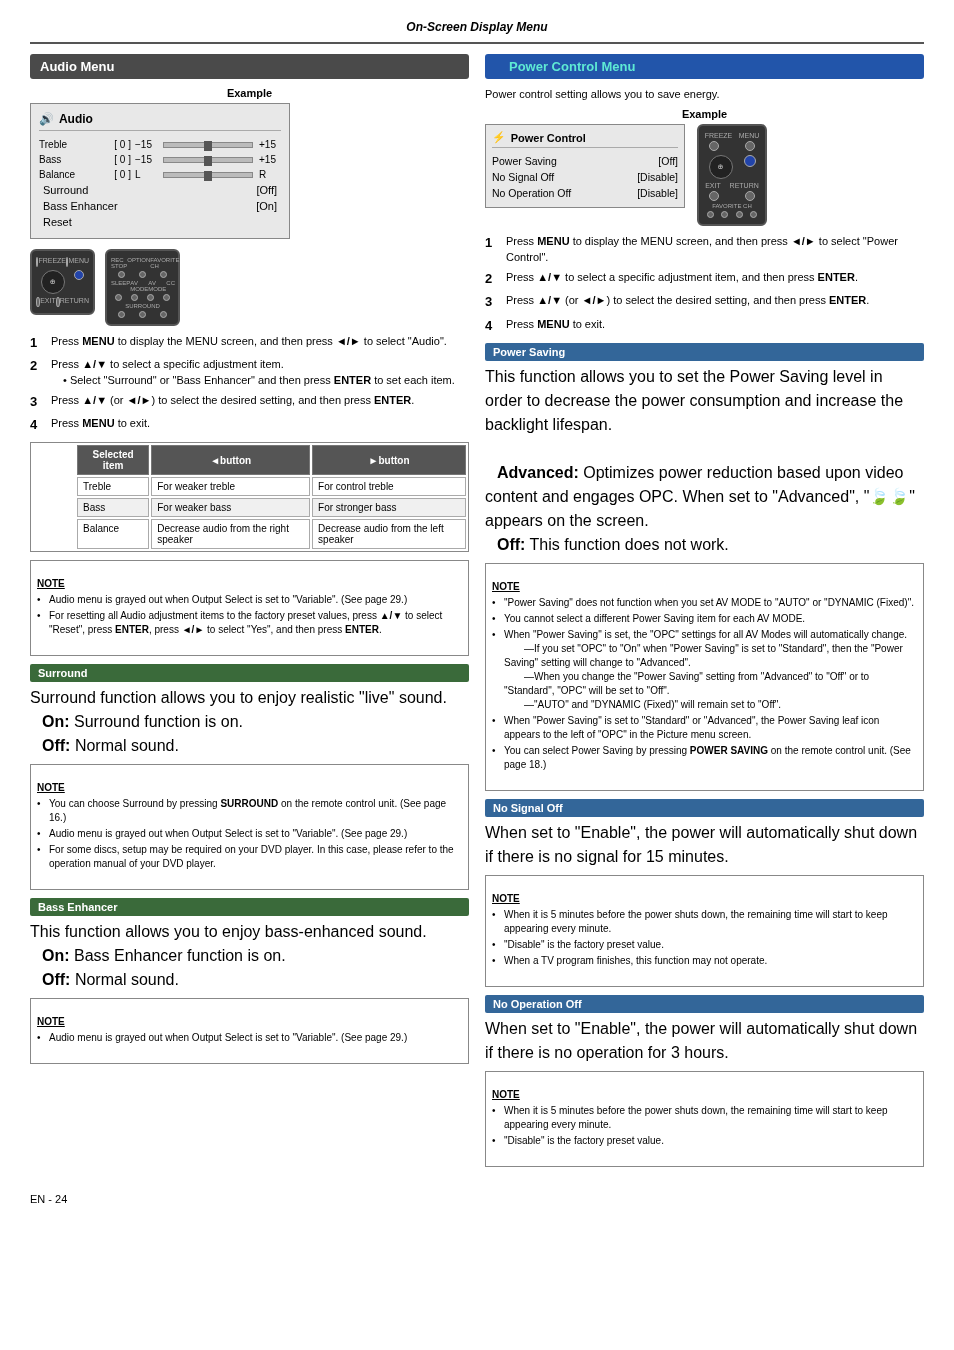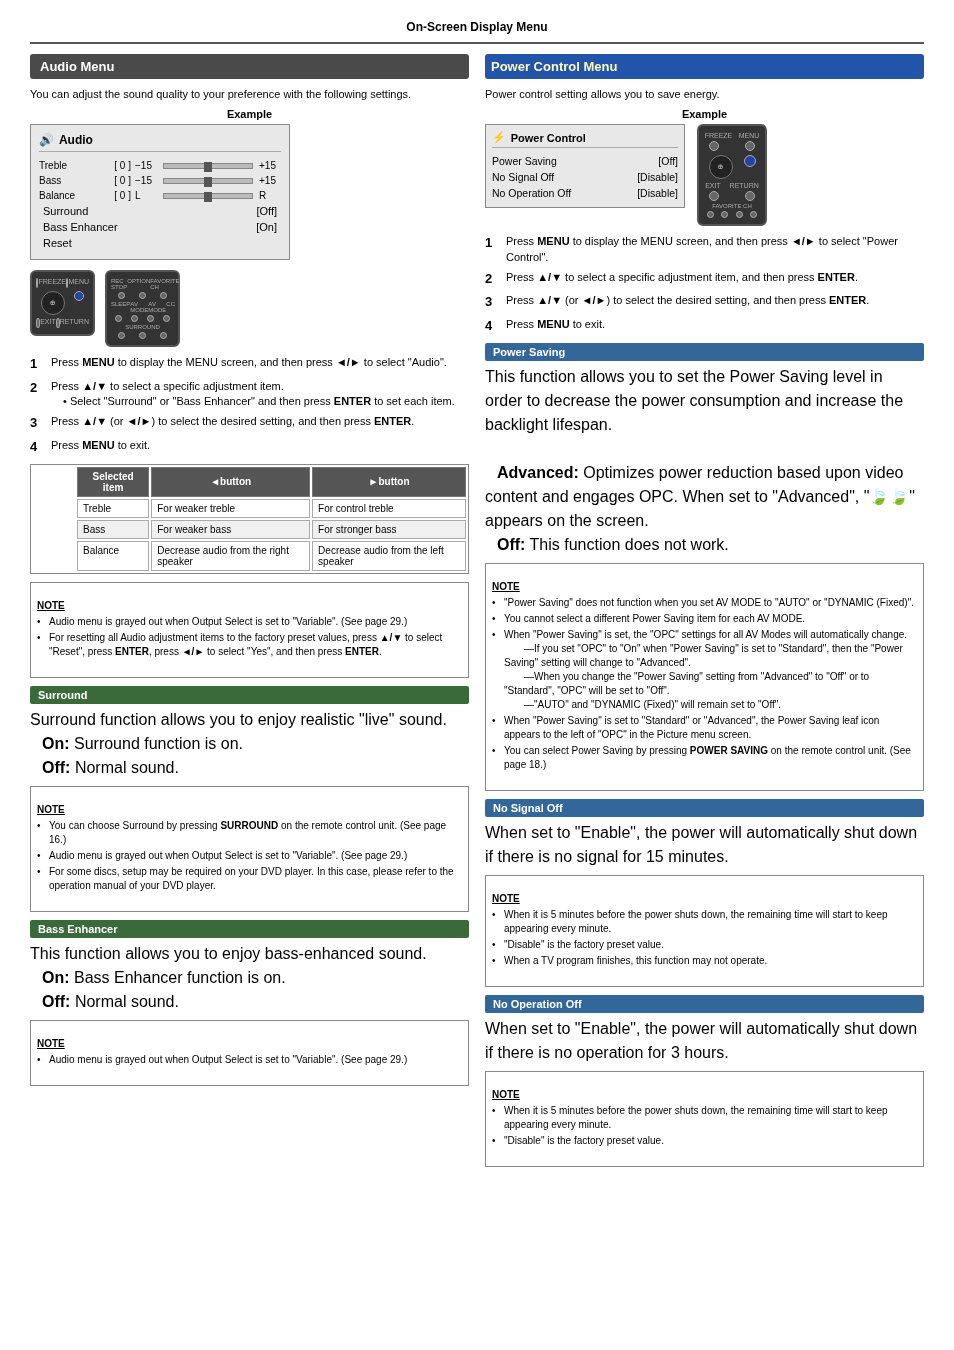--- a/index.html
+++ b/index.html
@@ -29,24 +29,24 @@
       background: #4a4a4a;
       color: #fff;
       font-size: 13px;
       font-weight: bold;
       padding: 5px 10px;
       margin-bottom: 8px;
       border-radius: 3px;
     }
     .section-header-blue {
       background: #2255aa;
-      color: #fef9c3;
+      color: #5eead4;
       font-size: 13px;
       font-weight: bold;
-      padding: 5px 6px;
+      padding: 5px 24px;
       margin-bottom: 8px;
       border-radius: 3px;
     }
     .intro-text {
       font-size: 11px;
       margin-bottom: 6px;
       line-height: 1.4;
     }
     .example-label {
       font-weight: bold;
@@ -268,37 +268,37 @@
     }
     .divider-line {
       border: none;
       border-top: 2px solid #555;
       margin: 8px 0;
     }
     .on-screen-label {
       font-size: 12px;
       font-weight: bold;
       text-align: center;
+      font-style: italic;
     }
   </style>
 </head>
 <body>
 
 <div>
 
   <div class="on-screen-label">On-Screen Display Menu</div>
   <hr class="divider-line">
 
   <div class="two-col">
 
     <div class="left-col">
 
       <div class="section-header">Audio Menu</div>
 
-      <p class="intro-text">You can adjust the sound quality to your preference with the following settings.</p>
 
       <div class="example-label">Example</div>
 
       <div class="menu-box">
         <div class="menu-box-title">
           <span>🔊</span>
           <span>Audio</span>
         </div>
 
         <div class="slider-row">
@@ -641,14 +641,17 @@
         <div class="bullet-row">
             <span class="bullet">•</span>
             <span>"Disable" is the factory preset value.</span>
           </div>
       </div>
 
     </div>
 
   </div>
 
+  <div class="page-footer">
+    <span>EN - 24</span>
+  </div>
 
 </div>
 
 </body></html>

